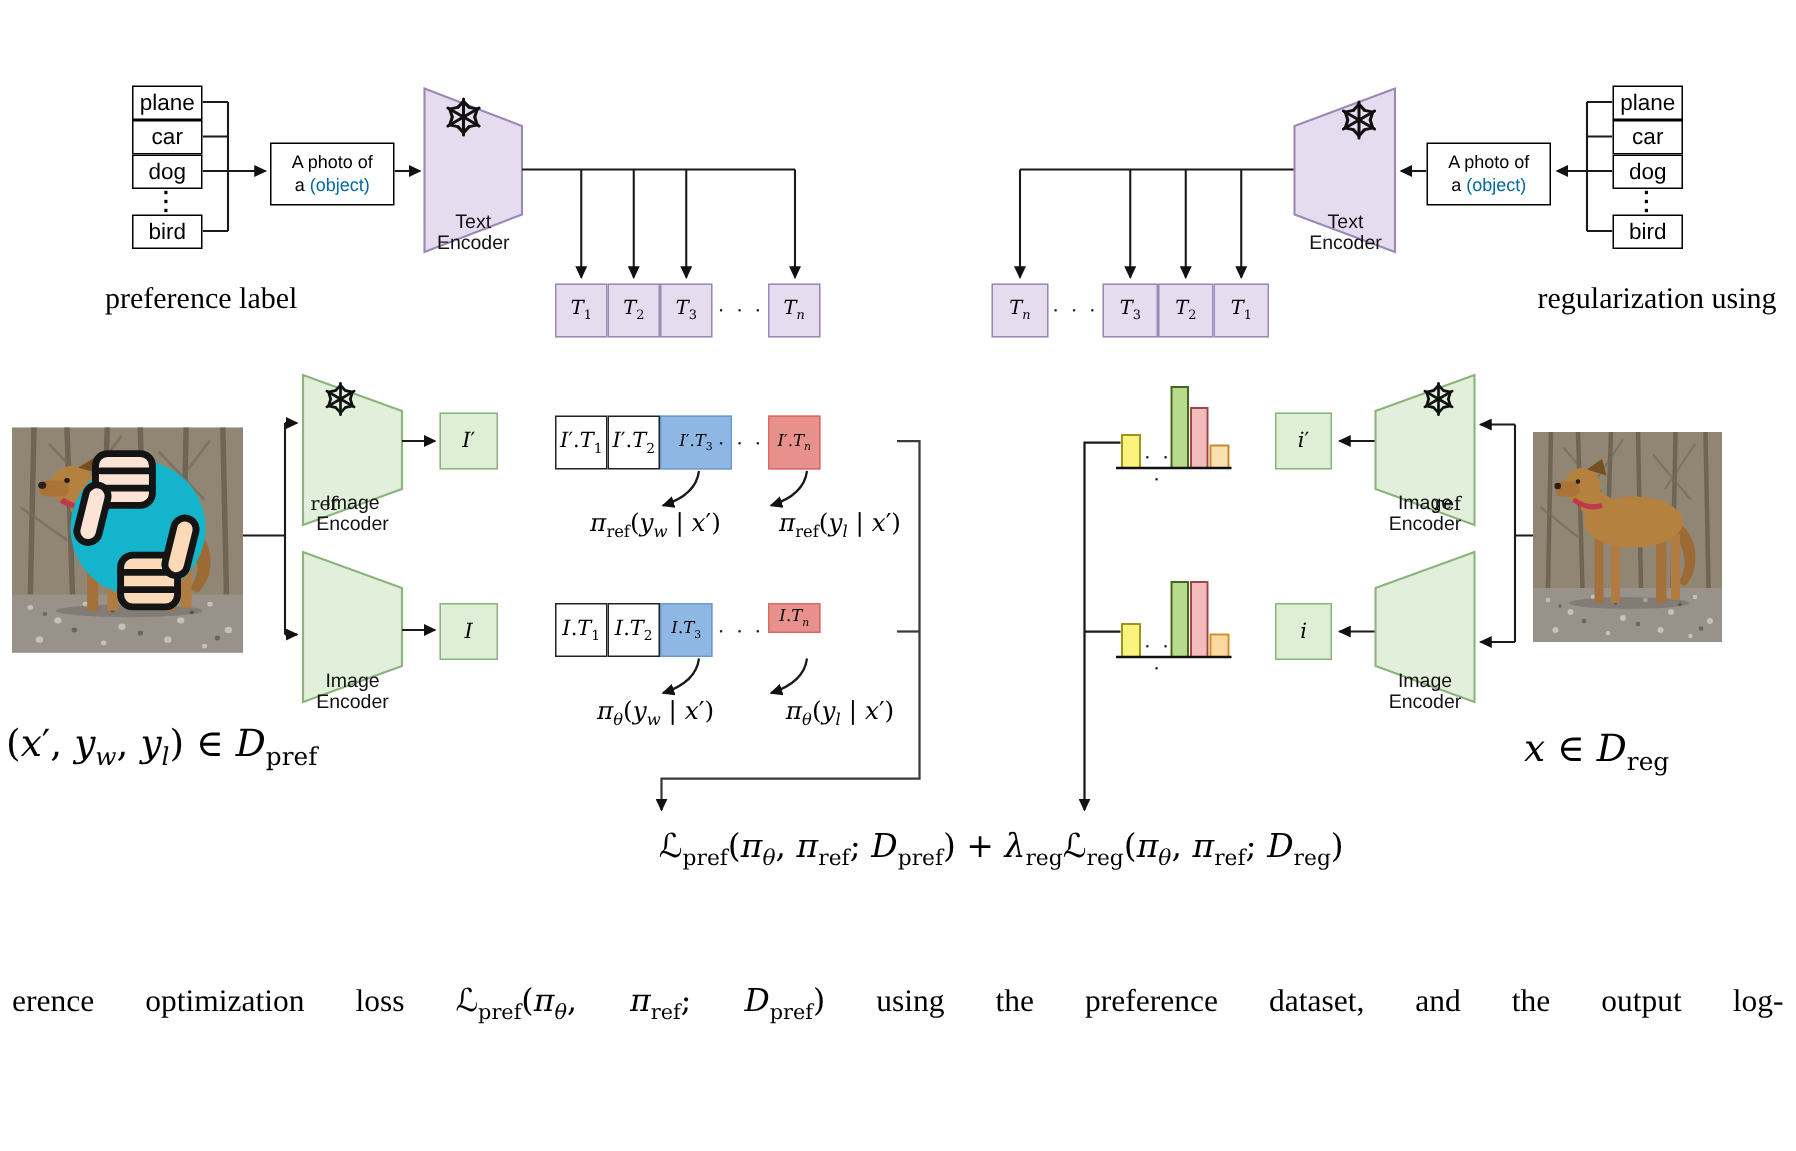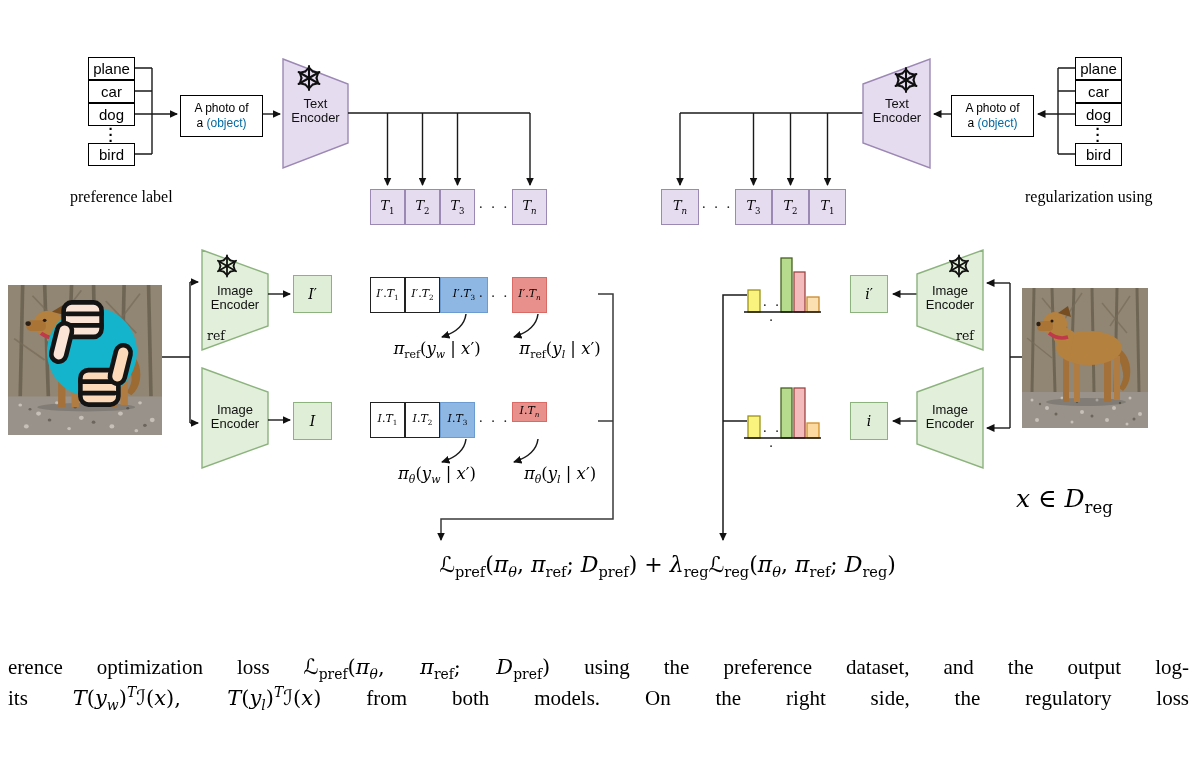--- a/index.html
+++ b/index.html
@@ -4,31 +4,31 @@
 <style>
   html,body{margin:0;padding:0;background:#fff;}
   .fig{position:relative;width:1197px;height:767px;background:#fff;overflow:hidden;
        font-family:"Liberation Sans",sans-serif;color:#000;}
   svg.wires{position:absolute;left:0;top:0;z-index:0;}
   .bx{position:absolute;z-index:2;border:1px solid #000;background:#fff;
       display:flex;align-items:center;justify-content:center;box-sizing:border-box;}
   .clsbox{font-size:15px;}
   .tbox{background:#e6dcf0;border:1px solid #9c88b4;font-size:13px;text-align:right;}
   .gbox{background:#dfeed7;border:1px solid #8cb37e;font-size:14px;}
-  .cellw{background:#fff;border:1px solid #222;font-size:11px;justify-content:center;}
+  .cellw{background:#fff;border:1px solid #222;font-size:14px;justify-content:center;}
   .cellb{background:#8fb7e4;border:1px solid #6c9bd2;font-size:11px;}
   .cellr{background:#e8908c;border:1px solid #d96a66;font-size:11px;}
   .m{font-family:"DejaVu Serif","DejaVu Sans",serif;font-style:normal;}
   .m i{font-style:italic;}
   .m sub,.m sup{font-size:66%;}
   .rm{font-style:normal;}
   .scr{font-style:italic;}
-  .enc{position:absolute;z-index:2;text-align:center;font-size:13px;line-height:14px;color:#111;}
+  .enc{position:absolute;z-index:2;text-align:center;font-size:13px;line-height:14px;color:#111;margin-top:44px;}
   .refl{position:absolute;z-index:2;font-family:"DejaVu Serif",serif;font-size:12.5px;color:#111;}
-  .sercap{position:absolute;z-index:2;font-family:"Liberation Serif",serif;font-size:16px;}
+  .sercap{position:absolute;z-index:2;font-family:"Liberation Serif",serif;font-size:20px;}
   .prompt{position:absolute;z-index:2;border:1px solid #000;background:#fff;text-align:center;
           font-size:12px;line-height:15px;display:flex;flex-direction:column;justify-content:center;box-sizing:border-box;}
   .obj{color:#0369a1;}
   .pil{position:absolute;z-index:2;text-align:center;font-size:16.5px;}
   .dsl{position:absolute;z-index:2;font-size:25px;}
   .formula{position:absolute;z-index:2;text-align:center;font-size:22px;}
   .hdots{position:absolute;z-index:2;text-align:center;font-family:"DejaVu Serif",serif;
          font-size:13px;letter-spacing:2px;color:#222;}
   .vdots{position:absolute;z-index:2;display:flex;flex-direction:column;align-items:center;
          line-height:6px;font-size:15px;font-weight:bold;}
@@ -322,20 +322,21 @@
 <div class="hdots" style="left:477px;top:414px;width:34px;">· · ·</div>
 <div class="bx cellr m" style="left:512px;top:402px;width:35px;height:20px;">
       <span><i>I</i>.<i>T</i><sub><i>n</i></sub></span>
     </div>
 
 <div class="pil m" style="left:384px;top:339px;width:106px;"><i>π</i><sub class="rm">ref</sub>(<i>y<sub>w</sub></i> | <i>x</i>′)</div>
 <div class="pil m" style="left:507px;top:339px;width:106px;"><i>π</i><sub class="rm">ref</sub>(<i>y<sub>l</sub></i> | <i>x</i>′)</div>
 <div class="pil m" style="left:384px;top:464px;width:106px;"><i>π</i><sub><i>θ</i></sub>(<i>y<sub>w</sub></i> | <i>x</i>′)</div>
 <div class="pil m" style="left:507px;top:464px;width:106px;"><i>π</i><sub><i>θ</i></sub>(<i>y<sub>l</sub></i> | <i>x</i>′)</div>
 
+<div class="dsl m" style="left:4px;top:481px;">(<i>x</i>′, <i>y<sub>w</sub></i>, <i>y<sub>l</sub></i>) ∈ <span class="scr">D</span><sub class="rm">pref</sub></div>
 <div class="formula m" style="left:405px;top:552px;width:525px;">ℒ<sub class="rm">pref</sub>(<i>π</i><sub><i>θ</i></sub>, <i>π</i><sub class="rm">ref</sub>; <span class="scr">D</span><sub class="rm">pref</sub>) + <i>λ</i><sub class="rm">reg</sub>ℒ<sub class="rm">reg</sub>(<i>π</i><sub><i>θ</i></sub>, <i>π</i><sub class="rm">ref</sub>; <span class="scr">D</span><sub class="rm">reg</sub>)</div>
 
 <div class="hdots" style="left:759px;top:298px;width:26px;">· · ·</div>
 <div class="hdots" style="left:759px;top:424px;width:26px;">· · ·</div>
 
 <div class="bx gbox m" style="left:850px;top:275px;width:38px;height:38px;">
       <span><i>i</i>′</span>
     </div>
 <div class="bx gbox m" style="left:850px;top:402px;width:38px;height:38px;">
       <span><i>i</i></span>
@@ -389,15 +390,14 @@
       <span>·</span>
     </div>
 <div class="bx clsbox" style="left:1075px;top:143px;width:47px;height:23px;">
       <span>bird</span>
     </div>
 <div class="sercap" style="left:1025px;top:188px;width:165px;">regularization using</div>
 
 <div class="dsl m" style="left:1016px;top:484px;"><i>x</i> ∈ <span class="scr">D</span><sub class="rm">reg</sub></div>
 
 <div class="capline" style="top:655px;">erence optimization loss <span class="m">ℒ<sub class="rm">pref</sub>(<i>π</i><sub><i>θ</i></sub>, <i>π</i><sub class="rm">ref</sub>; <span class="scr">D</span><sub class="rm">pref</sub>)</span> using the preference dataset, and the output log-</div>
-<div class="capline" style="top:684px;">its <span class="m"><span class="scr">T</span>(<i>y<sub>w</sub></i>)<sup><i>T</i></sup>ℐ(<i>x</i>), <span class="scr">T</span>(<i>y<sub>l</sub></i>)<sup><i>T</i></sup>ℐ(<i>x</i>)</span> from both models.  On the right side, the regulatory loss</div>
 
 </div>
 
 </body></html>

